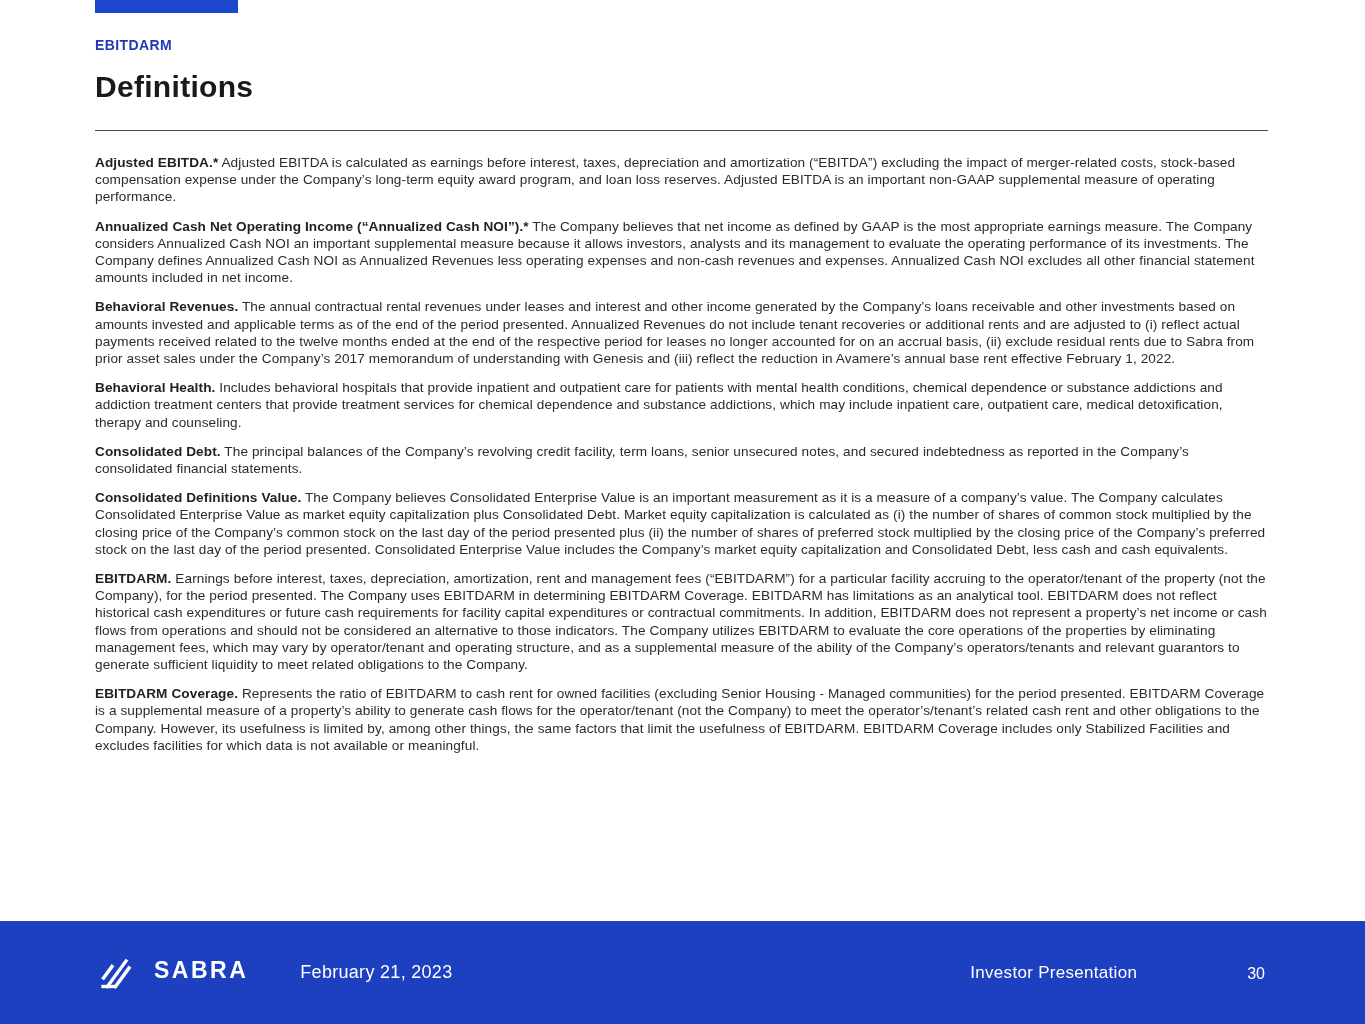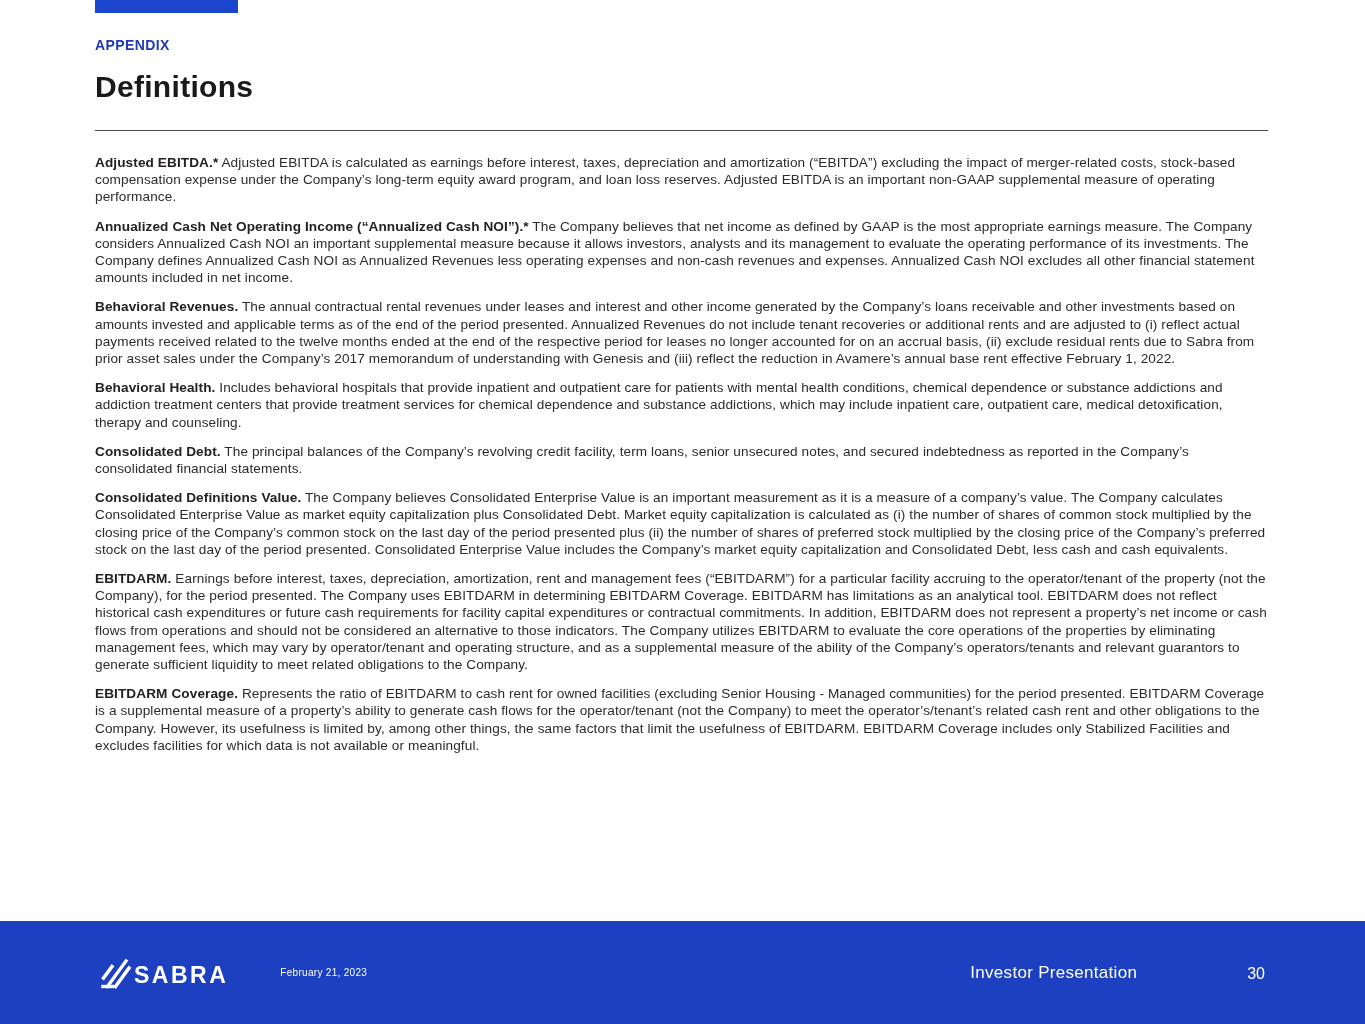--- a/index.html
+++ b/index.html
@@ -36,36 +36,36 @@
   }
   .def .term { font-weight:700; color:#252122; }
 
   .footer {
     position:absolute; left:0; bottom:0; width:1365px; height:103px;
     background:#1c40c0; color:#ffffff;
     display:flex; align-items:center; justify-content:space-between;
     padding:0 100px;
   }
   .footer-left { display:flex; align-items:center; gap:52px; }
-  .logo { display:flex; align-items:flex-end; gap:2px; }
+  .logo { display:flex; align-items:flex-start; gap:22px; }
   .logo-word { font-size:23px; font-weight:700; letter-spacing:2.5px; }
-  .footer-date { font-size:10px; letter-spacing:.3px; }
+  .footer-date { font-size:18px; letter-spacing:.3px; }
   .footer-right { display:flex; align-items:flex-end; gap:110px; }
   .presentation-label { font-size:17px; letter-spacing:.3px; }
   .page-num { font-size:16px; }
 </style>
 </head>
 <body>
 
 <div class="slide">
 
   <div class="top-accent-bar"></div>
 
   <div class="content">
-    <div class="eyebrow">APPENDIX</div>
+    <div class="eyebrow">EBITDARM</div>
     <h1 class="page-title">Definitions</h1>
     <hr class="title-rule">
 
     <div class="definitions">
       <p class="def">
         <span class="term">Adjusted EBITDA.*</span>
         <span class="text">Adjusted EBITDA is calculated as earnings before interest, taxes, depreciation and amortization (“EBITDA”) excluding the impact of merger-related costs, stock-based compensation expense under the Company’s long-term equity award program, and loan loss reserves. Adjusted EBITDA is an important non-GAAP supplemental measure of operating performance.</span>
       </p>
       <p class="def">
         <span class="term">Annualized Cash Net Operating Income (“Annualized Cash NOI”).*</span>

